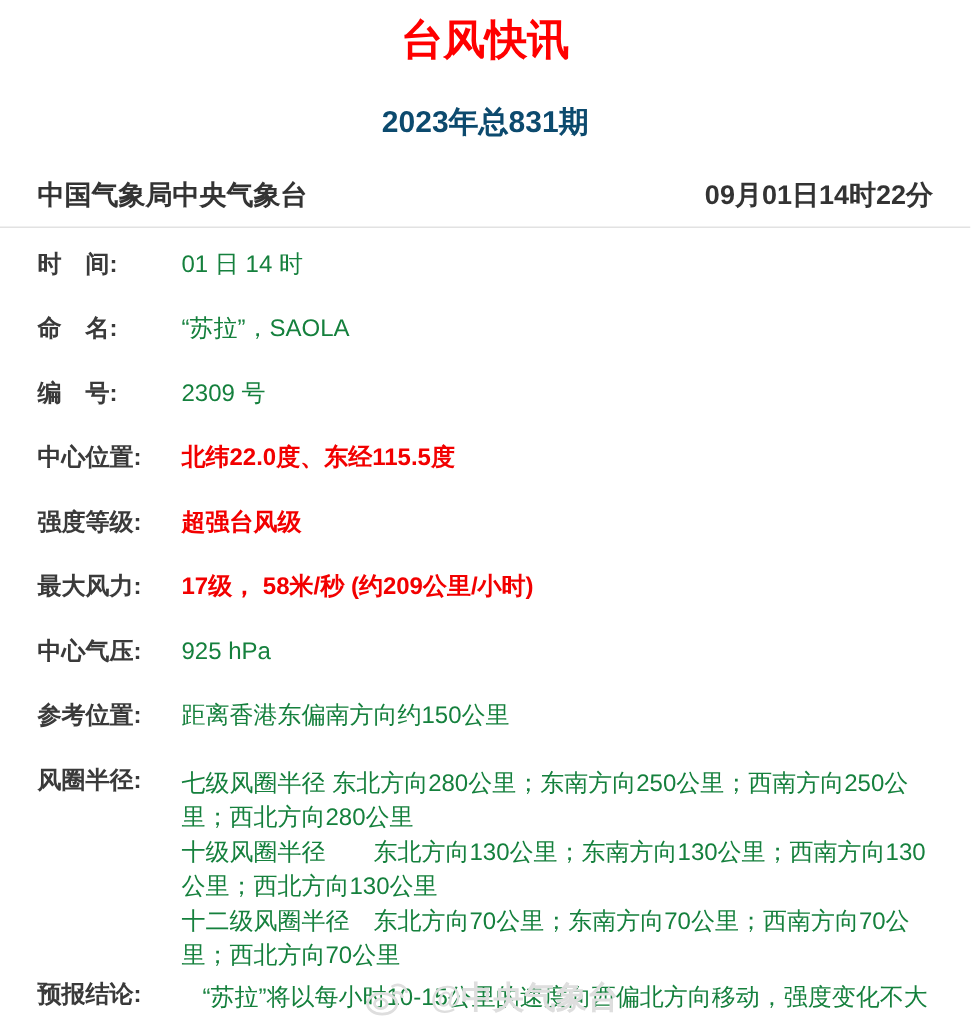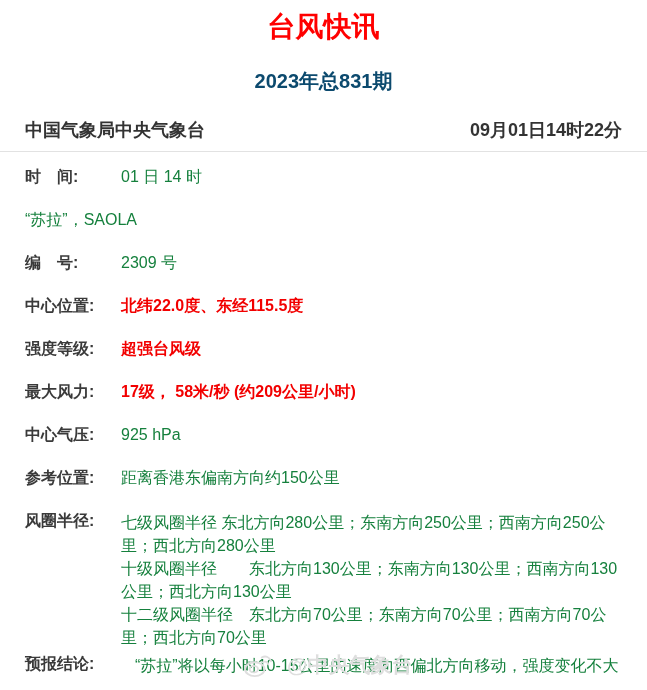--- a/index.html
+++ b/index.html
@@ -108,20 +108,21 @@
   <div class="divider"></div>
 
   <div class="fields">
 
     <div class="row">
       <span class="label">时　间:</span>
       <div class="value">01 日 14 时</div>
     </div>
 
     <div class="row">
+      <span class="label">命　名:</span>
       <div class="value">“苏拉”，SAOLA</div>
     </div>
 
     <div class="row">
       <span class="label">编　号:</span>
       <div class="value">2309 号</div>
     </div>
 
     <div class="row">
       <span class="label">中心位置:</span>

